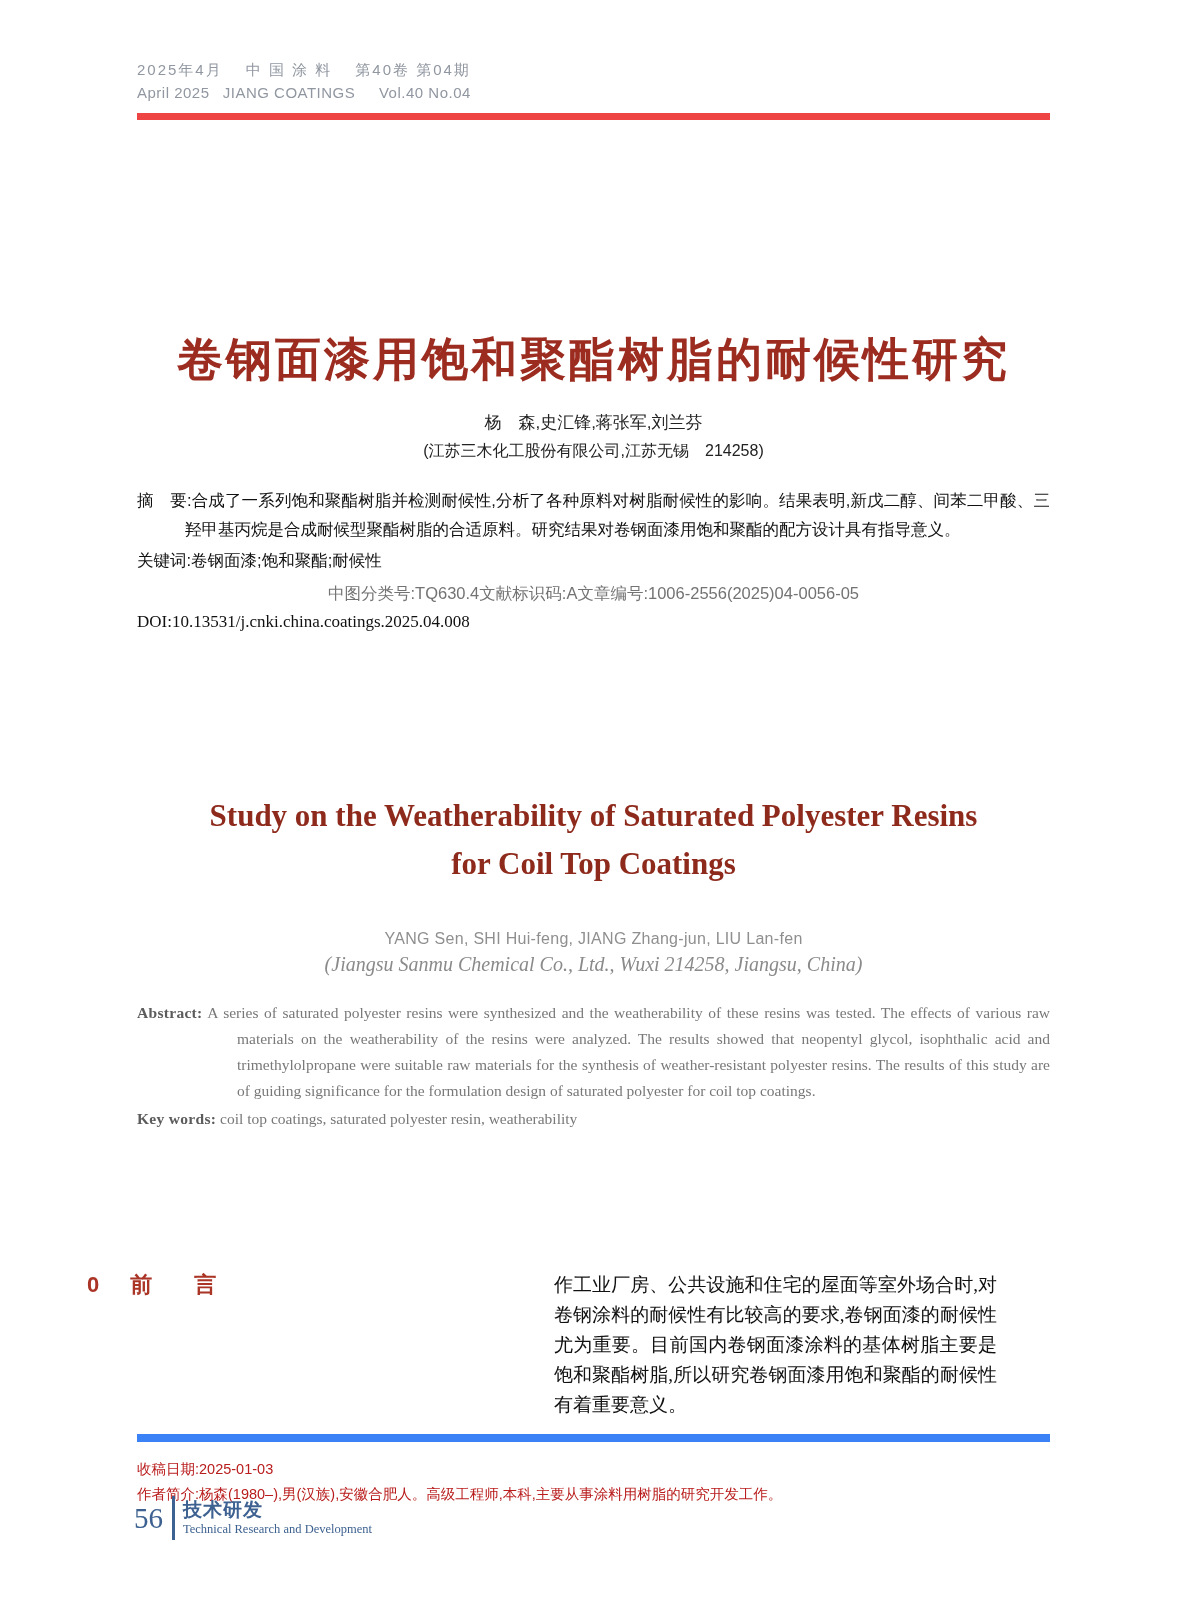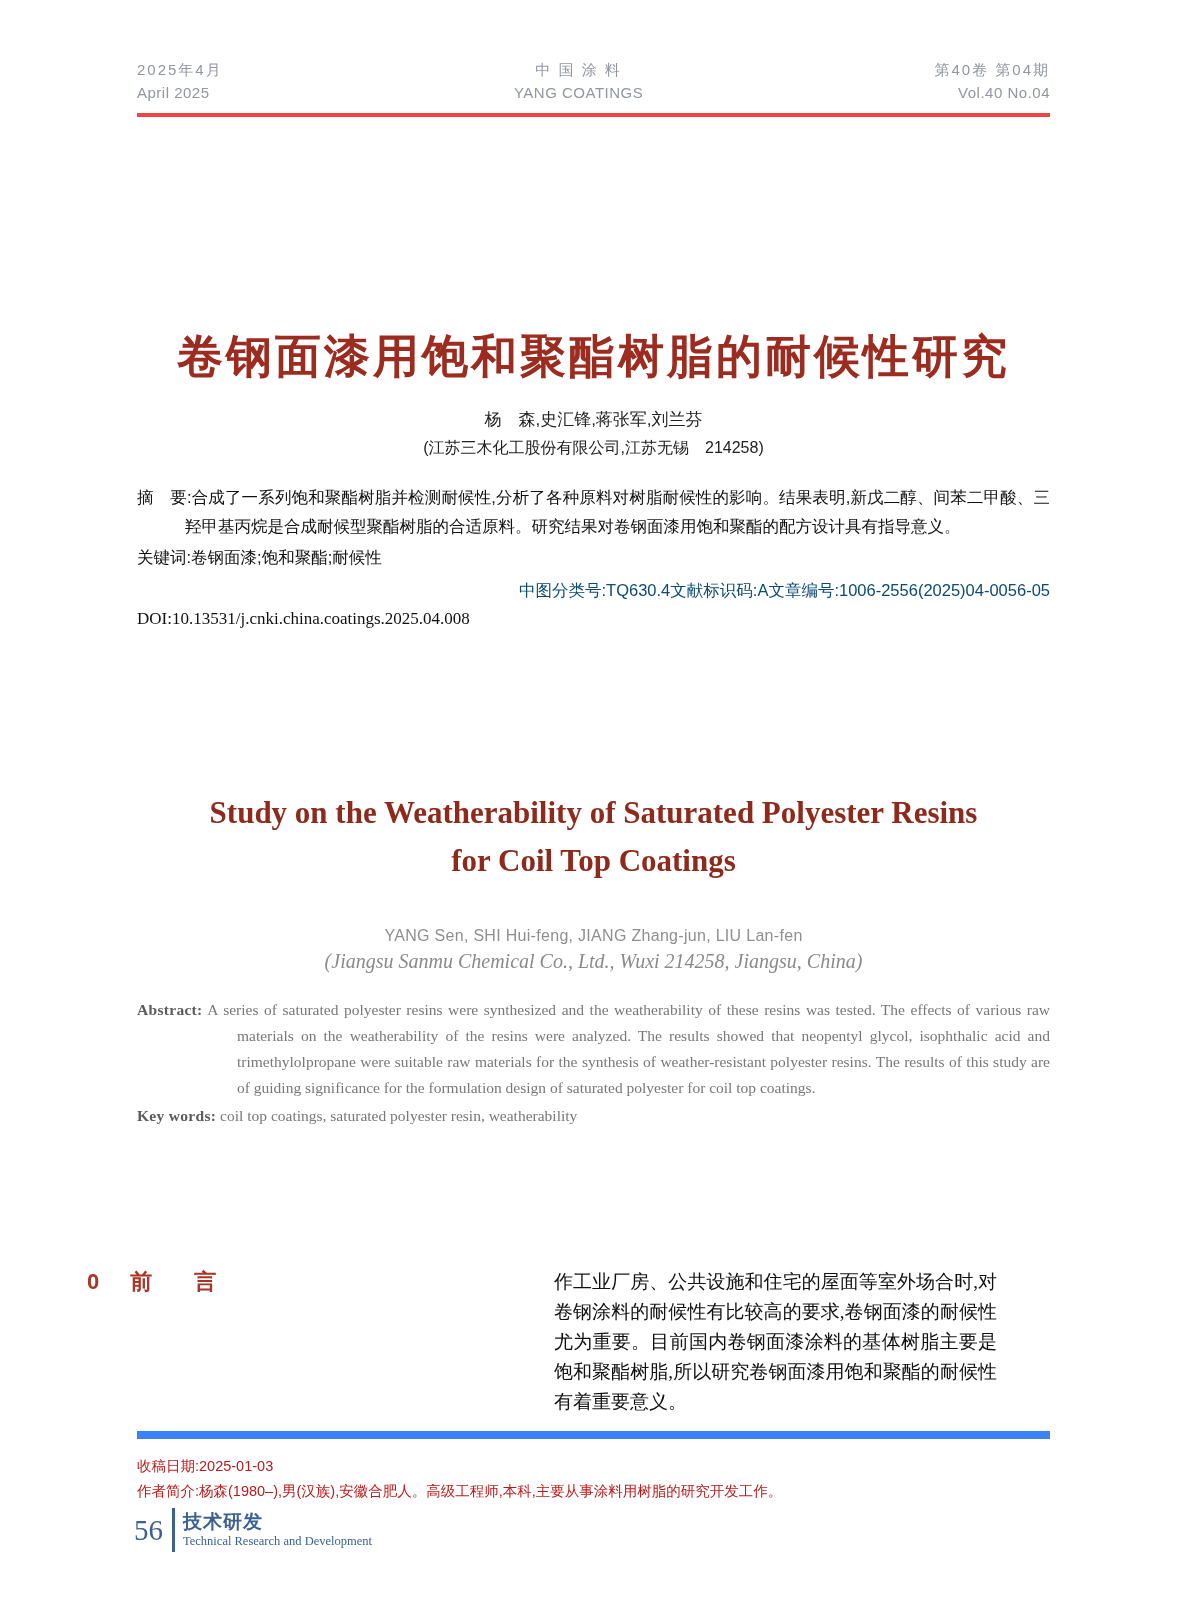--- a/index.html
+++ b/index.html
@@ -11,29 +11,27 @@
     margin: 0 auto;
     background: #ffffff;
     overflow: hidden;
     font-family: "Liberation Sans", sans-serif;
     color: #1a1a1a;
   }
 
   
   .page-header {
     display: flex;
-    justify-content: space-between;
     align-items: flex-end;
     margin: 58px 137px 0 137px;
     padding-bottom: 9px;
-    border-bottom: 4px solid #ef4444;
+    border-bottom: 7px solid #ef4444;
     color: #9197a1;
     font-size: 15px;
     line-height: 23px;
-    gap: 48px;
   }
   .page-header .h-left  { text-align: left;  }
   .page-header .h-center{ text-align: center;}
   .page-header .h-right { text-align: right; }
   .page-header .cjk { letter-spacing: 2px; }
   .page-header .latin { letter-spacing: 0.5px; }
 
   
   .title-zh {
     margin: 212px 137px 0 137px;
@@ -70,25 +68,25 @@
   }
   .abstract-zh .label { font-weight: normal; }
   .keywords-zh {
     margin: 2px 137px 0 137px;
     font-size: 16.5px;
     line-height: 29px;
     color: #111;
   }
   .clc-row {
     display: flex;
-    justify-content: flex-end;
+    justify-content: center;
     margin: 5px 137px 0 137px;
     font-size: 16.5px;
     line-height: 26px;
-    color: #0c4a6e;
+    color: #737373;
   }
   .doi-line {
     margin: 6px 137px 7px 137px;
     font-family: "Liberation Serif", serif;
     font-size: 17px;
     color: #111;
   }
 
   
   .title-en {
@@ -173,21 +171,21 @@
     padding-top: 15px;
     font-size: 14.5px;
     line-height: 25px;
     color: #b91c1c;
   }
 
   
   .page-footer {
     position: absolute;
     left: 134px;
-    bottom: 48px;
+    bottom: 60px;
     display: flex;
     align-items: center;
   }
   .page-num {
     font-family: "Liberation Serif", serif;
     font-size: 29px;
     color: #3d6190;
     margin-right: 9px;
     line-height: 1;
   }
@@ -216,21 +214,21 @@
 
 <div class="page">
 
   <header class="page-header">
     <div class="h-left">
       <div class="cjk">2025年4月</div>
       <div class="latin">April 2025</div>
     </div>
     <div class="h-center">
       <div class="cjk">中 国 涂 料</div>
-      <div class="latin">YANG COATINGS</div>
+      <div class="latin">JIANG COATINGS</div>
     </div>
     <div class="h-right">
       <div class="cjk">第40卷 第04期</div>
       <div class="latin">Vol.40  No.04</div>
     </div>
   </header>
 
   <h1 class="title-zh">卷钢面漆用饱和聚酯树脂的耐候性研究</h1>
 
   <div class="authors-zh">杨　森,史汇锋,蒋张军,刘兰芬</div>

